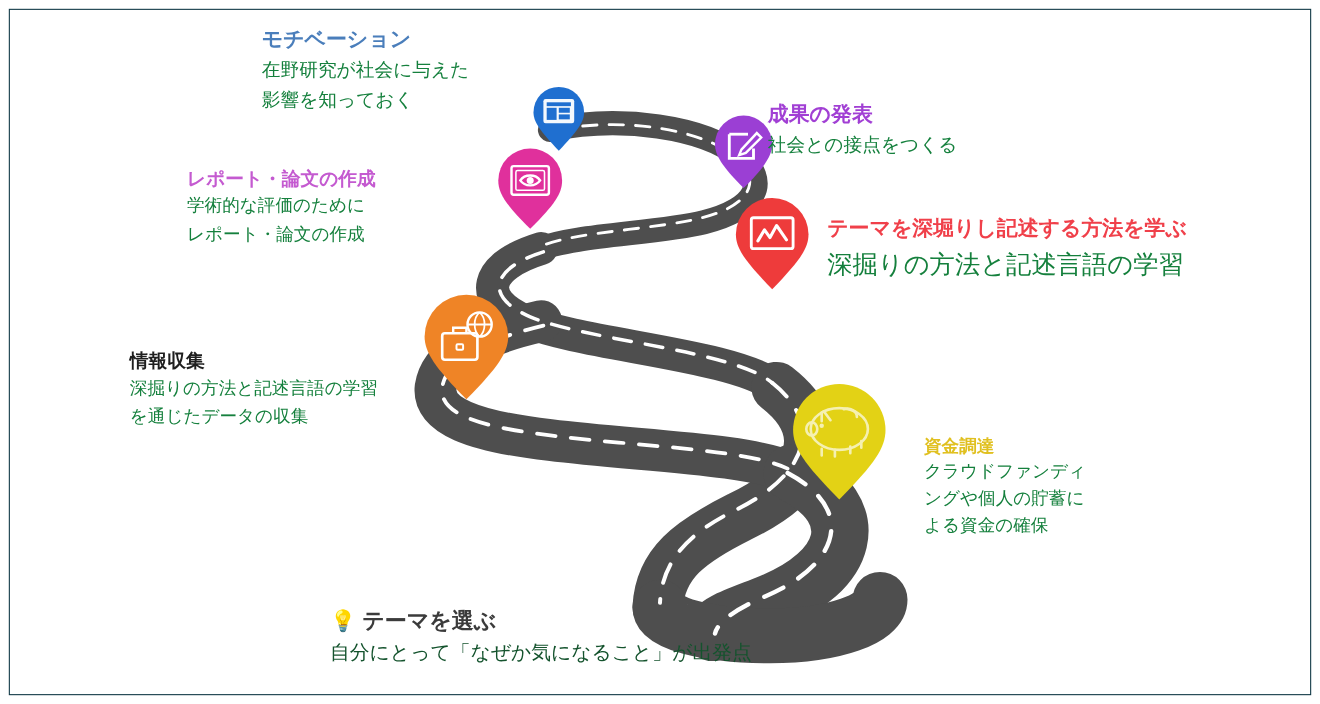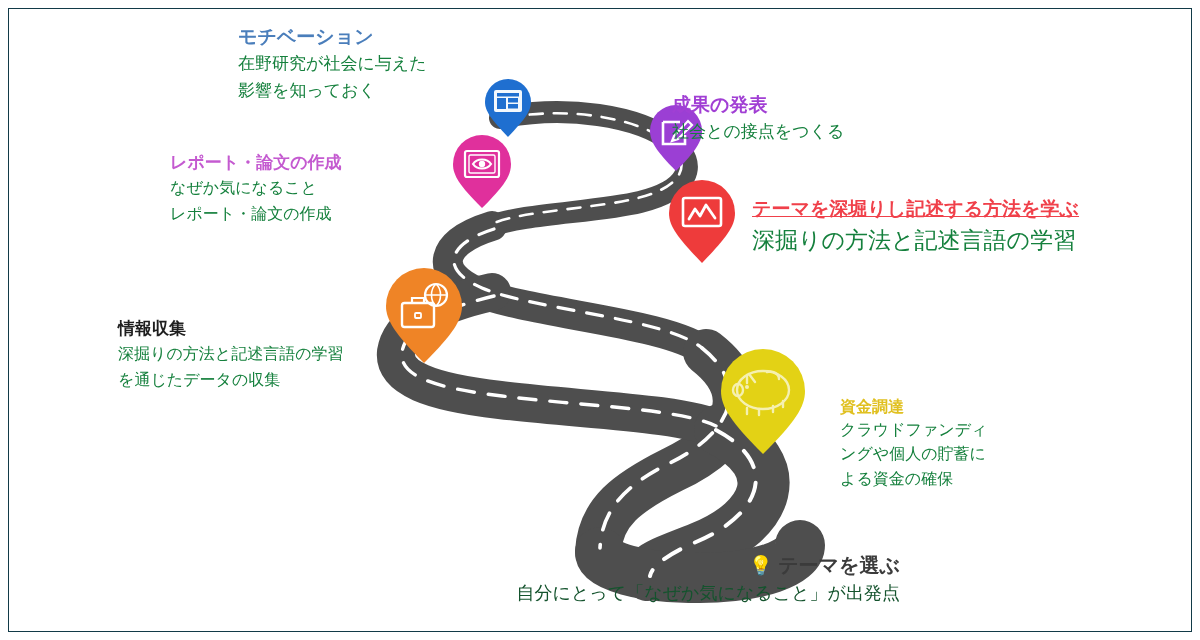--- a/index.html
+++ b/index.html
@@ -44,21 +44,21 @@
   .label-heading {
     font-weight: bold;
     line-height: 1.35;
   }
   .label-body {
     color: #15803d;
     line-height: 1.6;
   }
   .ta-right { }
   .ta-left  { text-align: left; }
-  .ta-center{ text-align: right; }
+  .ta-center{ text-align: left; }
 
   
   #label-motivation {
     left: 238px; top: 24px; width: 290px;
   }
   #label-motivation .label-heading { font-size: 19px; color: #4a7ebb; }
   #label-motivation .label-body { font-size: 17px; }
 
   #label-report {
     left: 170px; top: 152px; width: 260px;
@@ -66,29 +66,29 @@
   #label-report .label-heading { font-size: 17px; color: #c45ad0; }
   #label-report .label-body { font-size: 16px; }
 
   #label-info {
     left: 118px; top: 318px; width: 266px;
   }
   #label-info .label-heading { font-size: 17px; color: #1f1f1f; }
   #label-info .label-body { font-size: 16px; }
 
   #label-presentation {
-    left: 672px; top: 92px; width: 300px;
+    left: 698px; top: 92px; width: 300px;
   }
   #label-presentation .label-heading { font-size: 19px; color: #a13fd4; }
   #label-presentation .label-body { font-size: 17px; }
 
   #label-deepdive {
     left: 752px; top: 196px; width: 340px;
   }
-  #label-deepdive .label-heading { font-size: 19px; color: #f0404a; text-decoration: underline; }
+  #label-deepdive .label-heading { font-size: 19px; color: #f0404a; }
   #label-deepdive .label-body { font-size: 23px; }
 
   #label-funding {
     left: 840px; top: 396px; width: 200px;
   }
   #label-funding .label-heading { font-size: 16px; color: #e0c020; }
   #label-funding .label-body { font-size: 16px; line-height: 1.55; }
 
   #label-theme {
     left: 300px; top: 552px; width: 600px;
@@ -234,21 +234,21 @@
   </svg>
 
   <div class="label-block ta-right" id="label-motivation">
     <div class="label-heading">モチベーション</div>
     <div class="label-body">在野研究が社会に与えた</div>
     <div class="label-body">影響を知っておく</div>
   </div>
 
   <div class="label-block ta-right" id="label-report">
     <div class="label-heading">レポート・論文の作成</div>
-    <div class="label-body">なぜか気になること</div>
+    <div class="label-body">学術的な評価のために</div>
     <div class="label-body">レポート・論文の作成</div>
   </div>
 
   <div class="label-block ta-right" id="label-info">
     <div class="label-heading">情報収集</div>
     <div class="label-body">深掘りの方法と記述言語の学習</div>
     <div class="label-body">を通じたデータの収集</div>
   </div>
 
   <div class="label-block ta-left" id="label-presentation">

